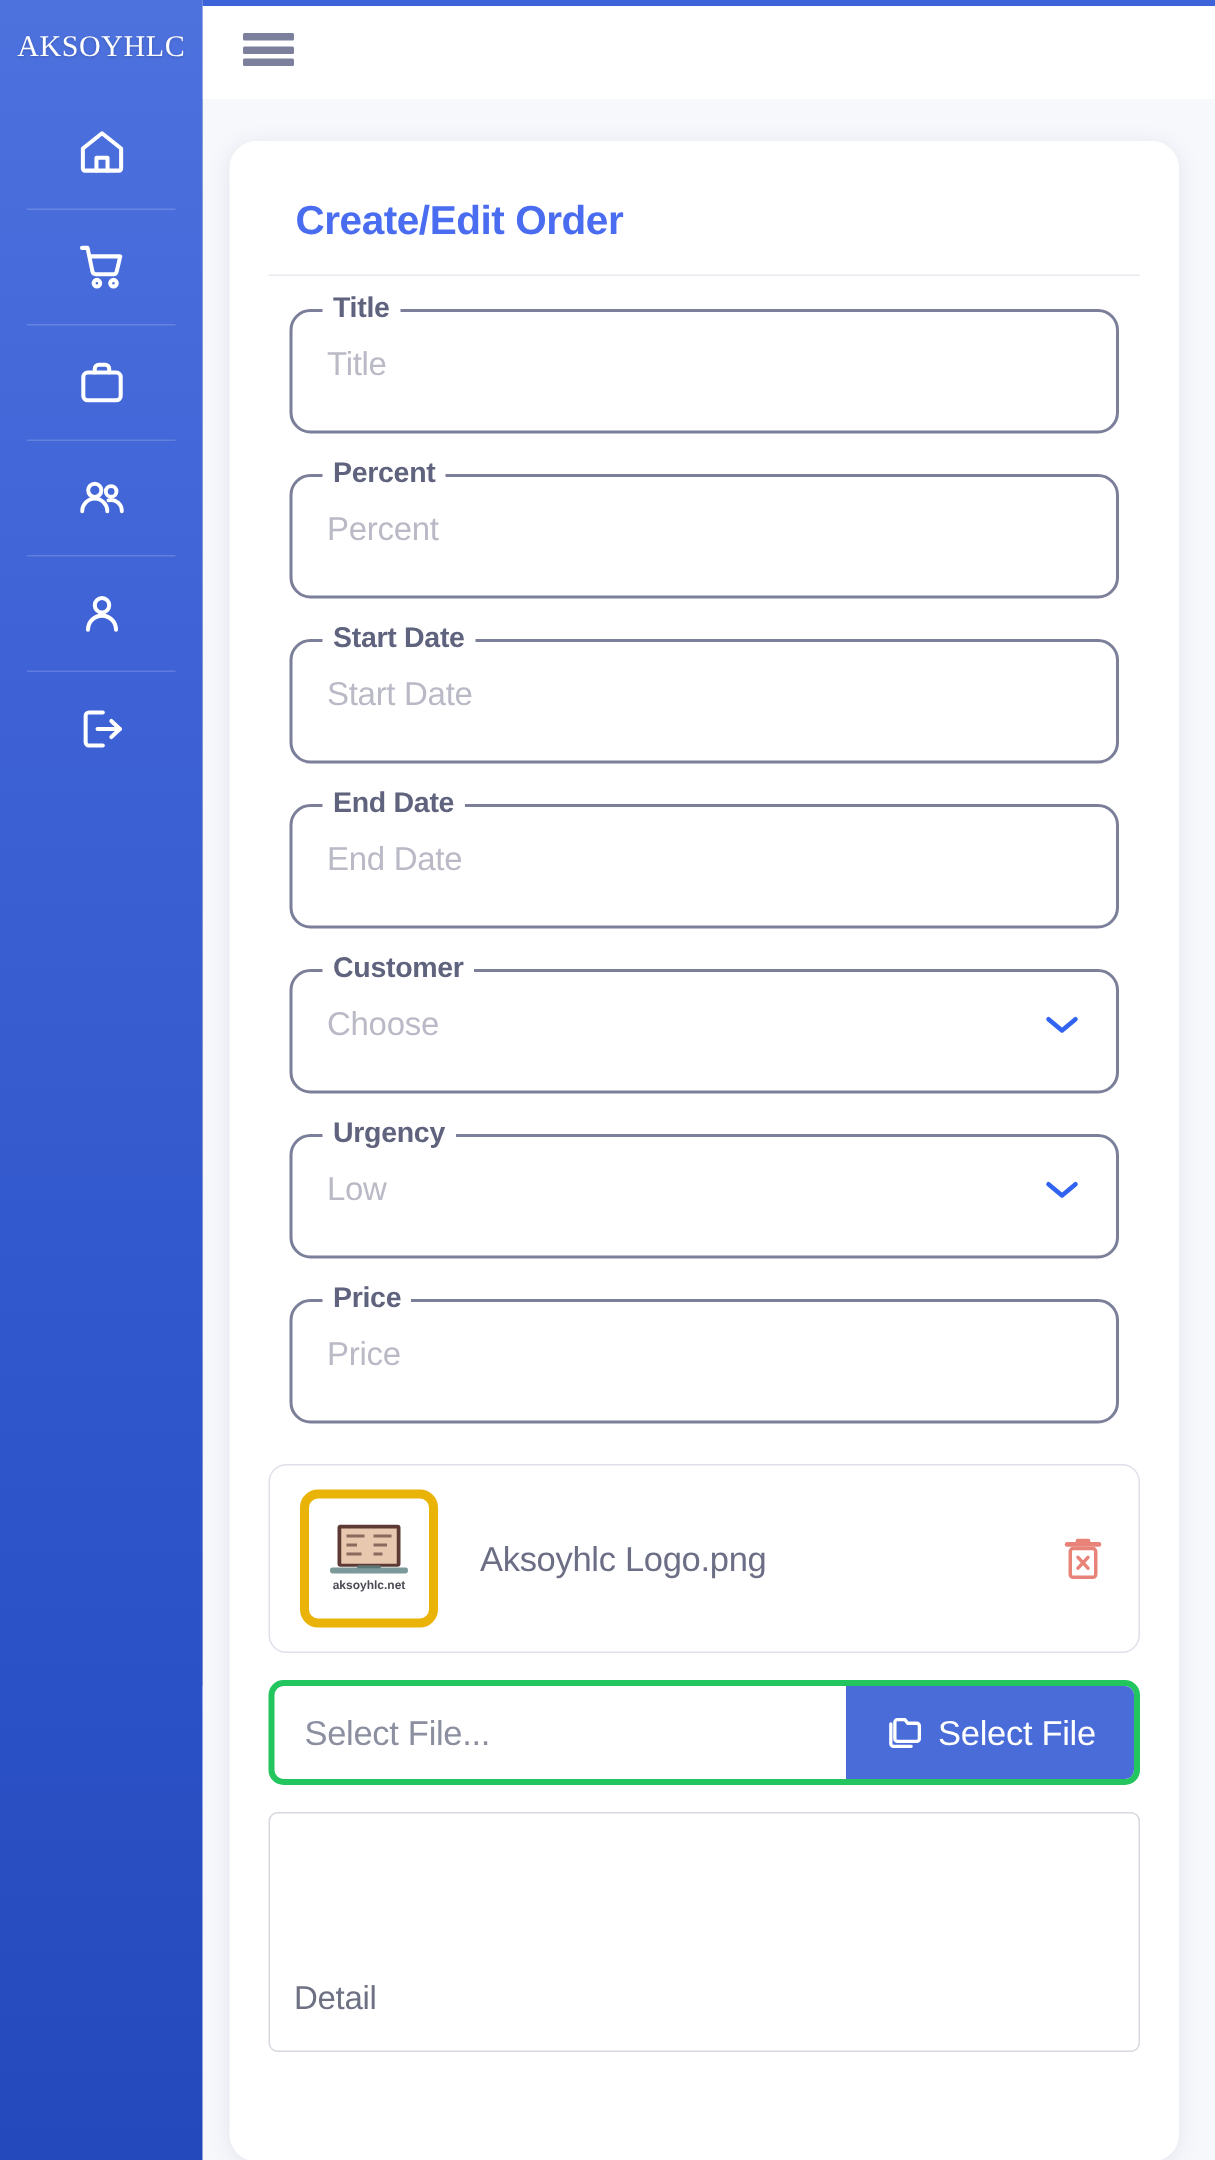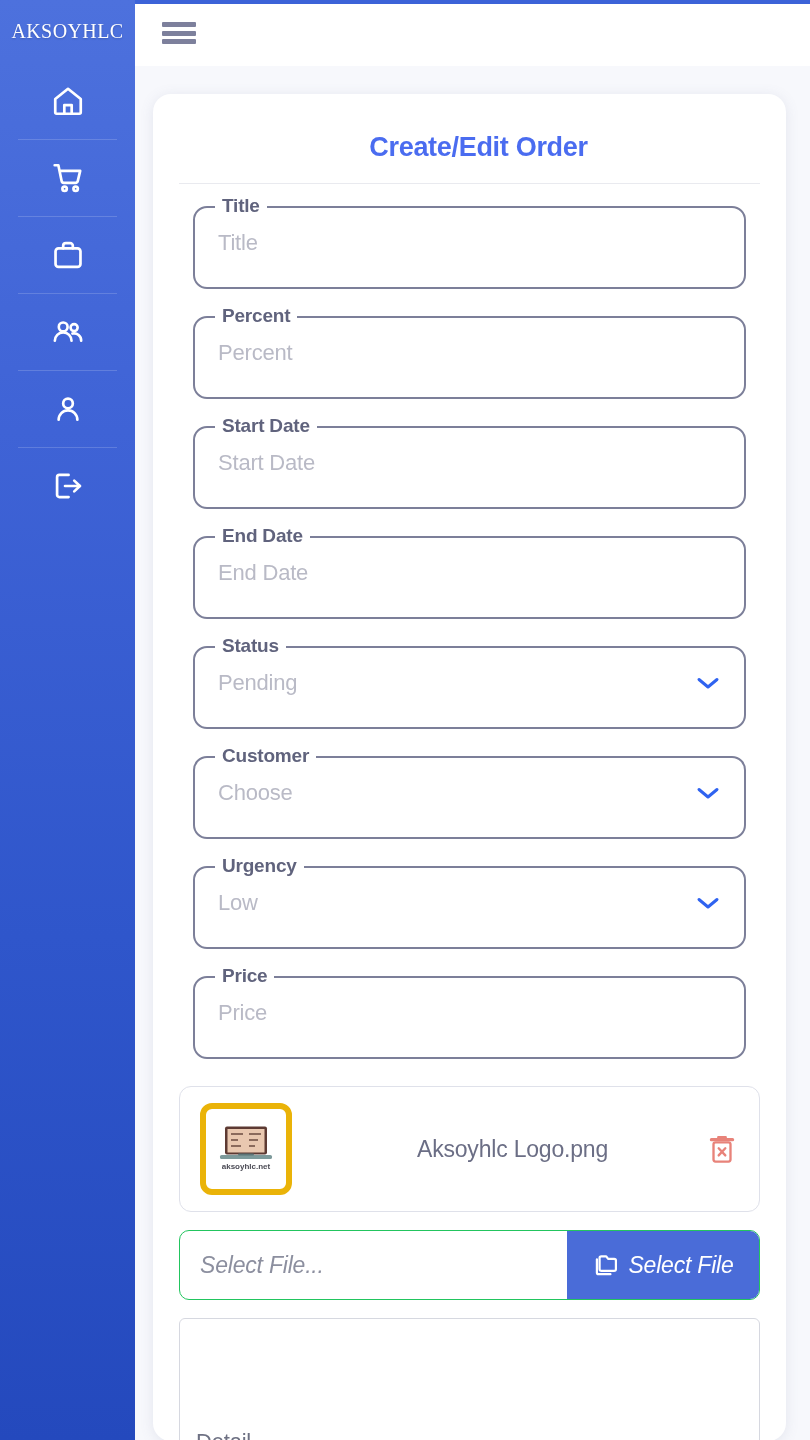--- a/index.html
+++ b/index.html
@@ -11,21 +11,20 @@
     font-family: "Liberation Sans", sans-serif;
     background: #ffffff;
   }
 
   .app {
     position: relative;
     width: 810px;
     height: 1124px;
     display: flex;
     background: #a3a3a3;
-    text-align: center;
   }
 
   
   .sidebar {
     width: 135px;
     height: 1440px;
     flex: 0 0 135px;
     background: linear-gradient(180deg, #4d71dd 0%, #3f63d6 30%, #2f56cb 65%, #2449bd 100%);
     display: flex;
     flex-direction: column;
@@ -241,25 +240,24 @@
     align-items: center;
     justify-content: center;
   }
   .trash-btn svg { display: block; }
 
   
   .file-input-group {
     margin: 0 0 18px 0;
     height: 70px;
     display: flex;
-    border: 1px solid #22c55e;
+    border: 4px solid #22c55e;
     border-radius: 10px;
     overflow: hidden;
     background: #ffffff;
-    font-style: italic;
   }
 
   .file-input-text {
     flex: 1 1 auto;
     display: flex;
     align-items: center;
     padding-left: 20px;
     font-size: 23px;
     color: #8c8f9f;
     letter-spacing: -0.2px;
@@ -403,30 +401,20 @@
           <div class="field-legend">Start Date</div>
           <div class="field-value">Start Date</div>
         </div>
 
         <div class="field">
           <div class="field-box"></div>
           <div class="field-legend">End Date</div>
           <div class="field-value">End Date</div>
         </div>
 
-        <div class="field">
-          <div class="field-box"></div>
-          <div class="field-legend">Status</div>
-          <div class="field-value">Pending</div>
-          <span class="chevron">
-            <svg viewBox="0 0 24 14" fill="none" stroke="#2f63f0" stroke-width="3" stroke-linecap="round" stroke-linejoin="round">
-              <path d="M3 3.5 12 11 21 3.5"></path>
-            </svg>
-          </span>
-        </div>
 
         <div class="field">
           <div class="field-box"></div>
           <div class="field-legend">Customer</div>
           <div class="field-value">Choose</div>
           <span class="chevron">
             <svg viewBox="0 0 24 14" fill="none" stroke="#2f63f0" stroke-width="3" stroke-linecap="round" stroke-linejoin="round">
               <path d="M3 3.5 12 11 21 3.5"></path>
             </svg>
           </span>

